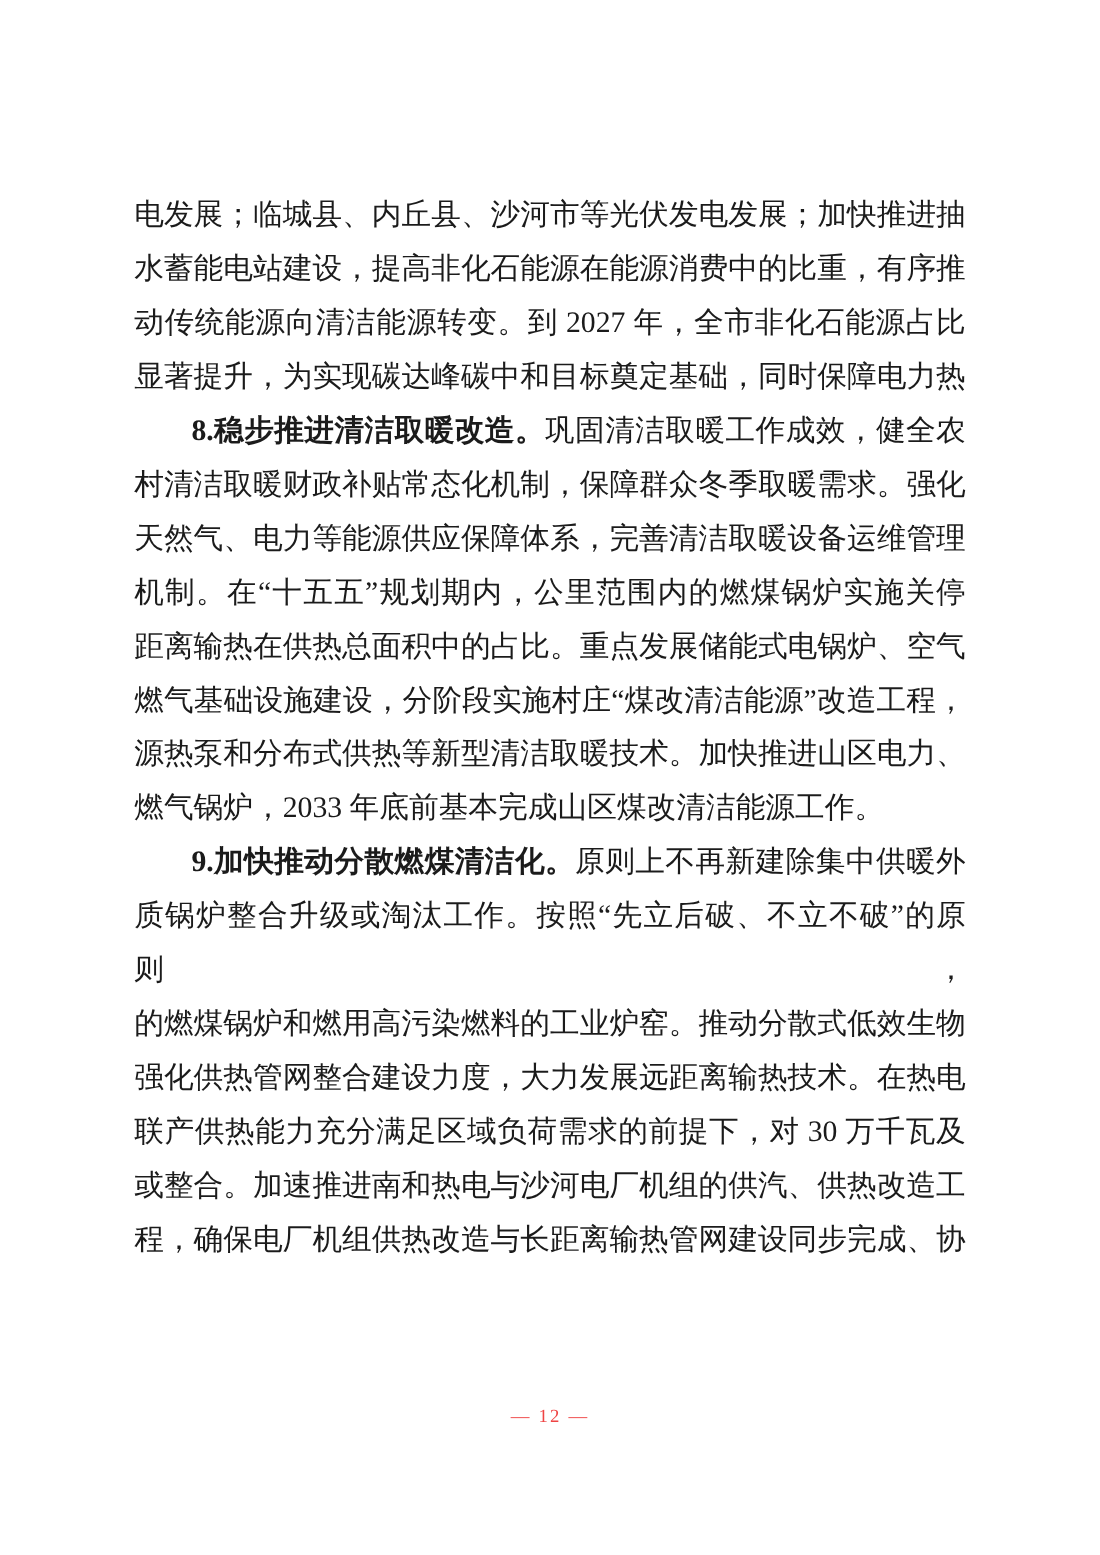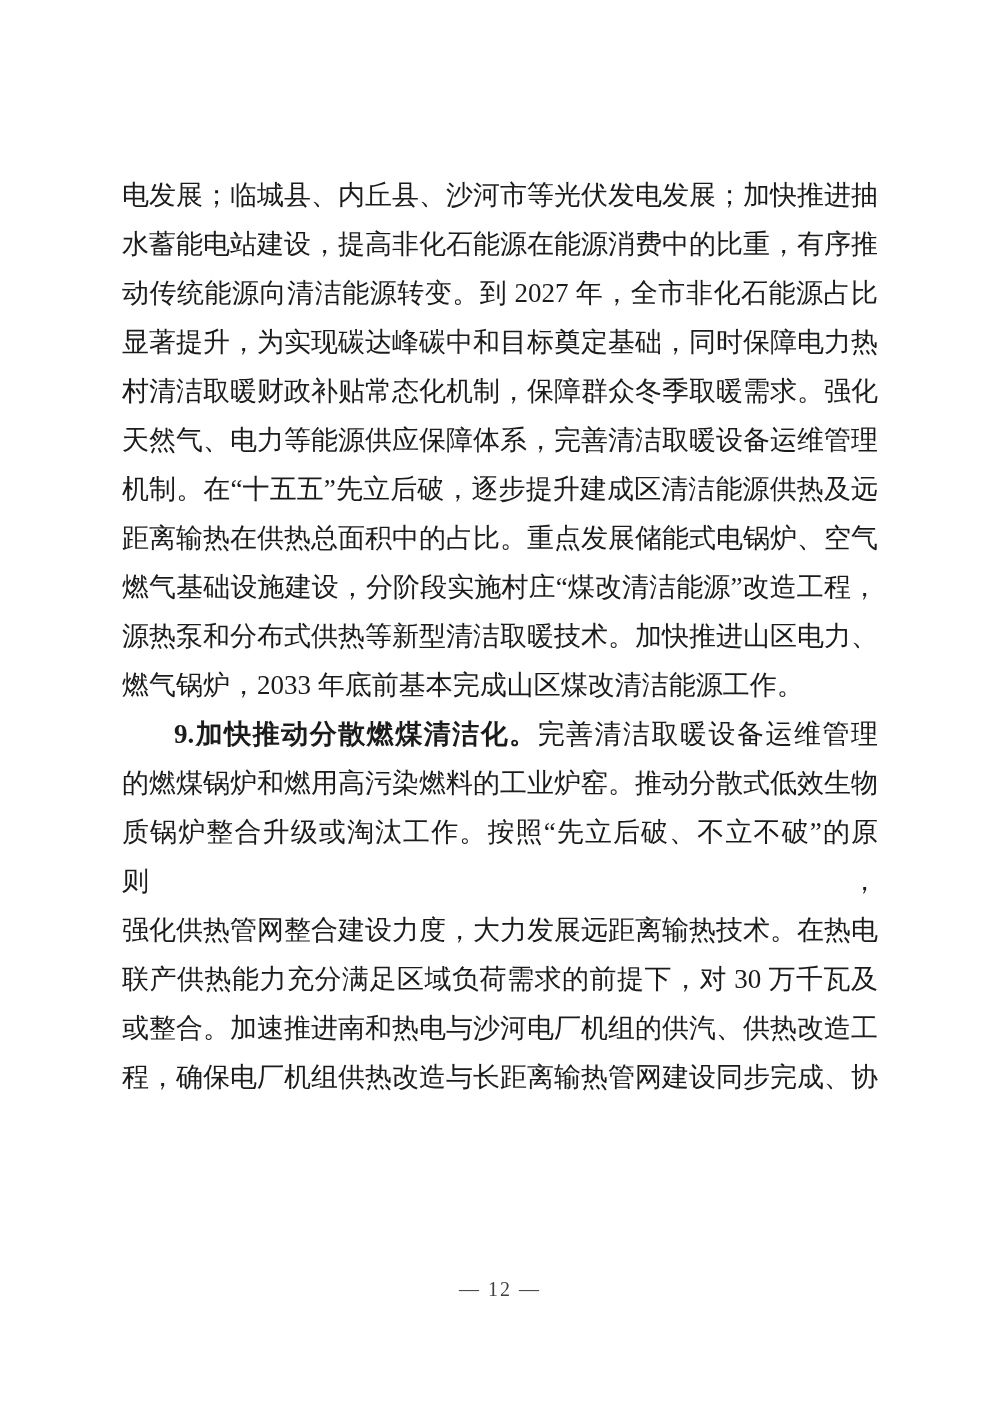--- a/index.html
+++ b/index.html
@@ -29,54 +29,57 @@
   }
   .line.head { text-indent: 52px; }
   .line.last { text-align-last: left; }
   .line strong { font-weight: 700; }
   .page-footer {
     position: absolute;
     left: 0;
     right: 0;
     top: 1278px;
     text-align: center;
-    font-size: 20px;
-    color: #404040;
+    font-size: 17px;
+    color: #ef4444;
     letter-spacing: 2px;
   }
 </style>
 </head>
 <body>
 
 <div class="page">
   <main class="body-text">
 
     <section>
       <div class="line">电发展；临城县、内丘县、沙河市等光伏发电发展；加快推进抽</div>
       <div class="line">水蓄能电站建设，提高非化石能源在能源消费中的比重，有序推</div>
       <div class="line">动传统能源向清洁能源转变。到 2027 年，全市非化石能源占比</div>
       <div class="line">显著提升，为实现碳达峰碳中和目标奠定基础，同时保障电力热</div>
     </section>
 
     <section>
+      <div class="line head">
+        <strong>8.稳步推进清洁取暖改造。</strong><span>巩固清洁取暖工作成效，健全农</span>
+      </div>
       <div class="line">村清洁取暖财政补贴常态化机制，保障群众冬季取暖需求。强化</div>
       <div class="line">天然气、电力等能源供应保障体系，完善清洁取暖设备运维管理</div>
-      <div class="line">机制。在“十五五”先立后破，逐步提升建成区清洁能源供热及远</div>
+      <div class="line">机制。在“十五五”规划期内，公里范围内的燃煤锅炉实施关停</div>
       <div class="line">距离输热在供热总面积中的占比。重点发展储能式电锅炉、空气</div>
       <div class="line">燃气基础设施建设，分阶段实施村庄“煤改清洁能源”改造工程，</div>
       <div class="line">源热泵和分布式供热等新型清洁取暖技术。加快推进山区电力、</div>
       <div class="line last">燃气锅炉，2033 年底前基本完成山区煤改清洁能源工作。</div>
     </section>
 
     <section>
       <div class="line head">
-        <strong>9.加快推动分散燃煤清洁化。</strong><span>完善清洁取暖设备运维管理</span>
+        <strong>9.加快推动分散燃煤清洁化。</strong><span>原则上不再新建除集中供暖外</span>
       </div>
+      <div class="line">质锅炉整合升级或淘汰工作。按照“先立后破、不立不破”的原则，</div>
       <div class="line">的燃煤锅炉和燃用高污染燃料的工业炉窑。推动分散式低效生物</div>
-      <div class="line">质锅炉整合升级或淘汰工作。按照“先立后破、不立不破”的原则，</div>
       <div class="line">强化供热管网整合建设力度，大力发展远距离输热技术。在热电</div>
       <div class="line">联产供热能力充分满足区域负荷需求的前提下，对 30 万千瓦及</div>
       <div class="line">或整合。加速推进南和热电与沙河电厂机组的供汽、供热改造工</div>
       <div class="line">程，确保电厂机组供热改造与长距离输热管网建设同步完成、协</div>
     </section>
 
   </main>
 
   <footer class="page-footer">
     <span>— 12 —</span>

